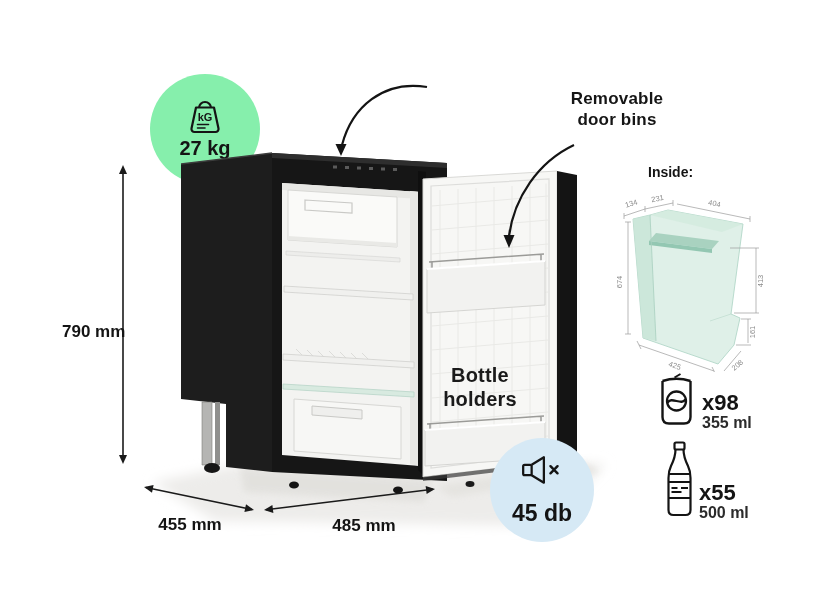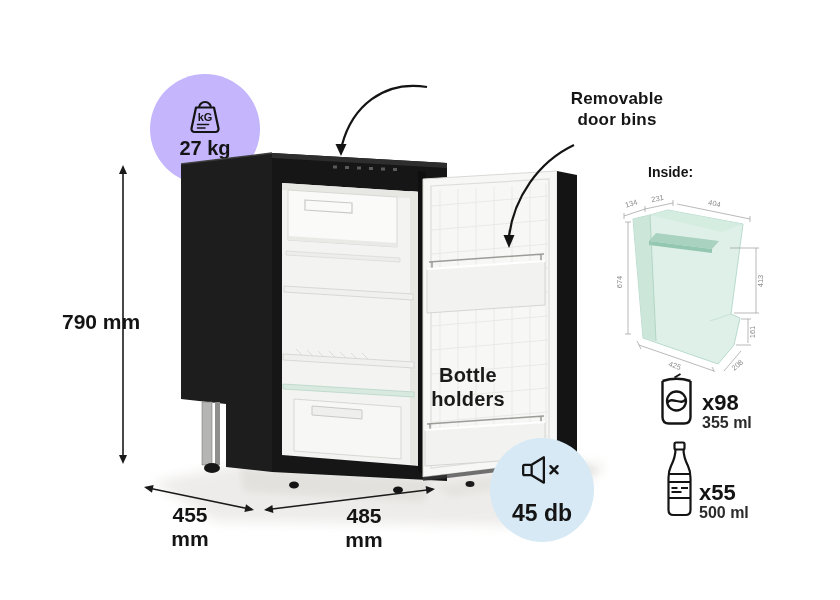--- a/index.html
+++ b/index.html
@@ -6,33 +6,33 @@
   .canvas{
     position:relative;width:840px;height:600px;background:#ffffff;overflow:hidden;
     font-family:"Liberation Sans",sans-serif;color:#161616;
   }
   svg{display:block;}
   
   .badge{
     position:absolute;border-radius:50%;display:flex;flex-direction:column;
     align-items:center;justify-content:center;text-align:center;
   }
-  .weight-badge{left:150px;top:74px;width:110px;height:110px;background:#c4b5fd;z-index:1;}
+  .weight-badge{left:150px;top:74px;width:110px;height:110px;background:#86efac;z-index:1;}
   .noise-badge{left:490px;top:438px;width:104px;height:104px;background:#d6e9f5;z-index:3;}
   .badge-label{font-weight:700;color:#141414;}
   .weight-badge .badge-label{font-size:20px;margin-top:0;}
   .noise-badge .badge-label{font-size:23px;margin-top:14px;}
   
   .scene{position:absolute;left:0;top:0;z-index:2;}
   
   .callout{position:absolute;z-index:4;font-weight:700;font-size:17px;line-height:1.25;
     text-align:center;color:#151515;letter-spacing:.2px;}
   .overlay-label{position:absolute;z-index:4;font-weight:700;font-size:20px;line-height:1.18;
     text-align:center;color:#1a1a1a;letter-spacing:.2px;}
-  .dim-label{position:absolute;z-index:4;font-weight:700;font-size:21px;color:#141414;}
+  .dim-label{position:absolute;z-index:4;font-weight:700;font-size:17px;color:#141414;margin-top:12px;}
   .inside-title{position:absolute;z-index:4;font-weight:700;font-size:14px;color:#141414;}
   .inside-diagram{position:absolute;left:610px;top:192px;z-index:4;}
   .cap-icon{position:absolute;z-index:4;}
   .cap-count{position:absolute;z-index:4;font-weight:700;font-size:22px;color:#141414;text-align:right;}
   .cap-vol{position:absolute;z-index:4;font-weight:700;font-size:16px;color:#2b2b2b;}
   .dim-num{font-family:"Liberation Sans",sans-serif;}
 </style>
 </head>
 <body>
 
@@ -168,21 +168,21 @@
   <div class="badge noise-badge">
     <svg width="44" height="32" viewBox="0 0 46 34">
       <rect x="3" y="11.5" width="9" height="11" rx="1.5" fill="none" stroke="#141414" stroke-width="2.4"></rect>
       <path d="M12 11.5 L25 3.5 L25 30.5 L12 22.5" fill="none" stroke="#141414" stroke-width="2.4" stroke-linejoin="round"></path>
       <path d="M32 13 L39.5 20.5 M39.5 13 L32 20.5" stroke="#141414" stroke-width="2.6" stroke-linecap="round"></path>
     </svg>
     <div class="badge-label">45 db</div>
   </div>
 
   <div class="callout" style="left:556px;top:88px;width:122px;">Removable door bins</div>
-  <div class="overlay-label" style="left:411px;top:364px;width:114px;text-align:center;">Bottle holders</div>
+  <div class="overlay-label" style="left:423px;top:364px;width:114px;text-align:center;">Bottle holders</div>
 
   <div class="dim-label" style="left:62px;top:310px;">790 mm</div>
   <div class="dim-label" style="left:158px;top:503px;width:64px;text-align:center;">455 mm</div>
   <div class="dim-label" style="left:330px;top:504px;width:68px;text-align:center;">485 mm</div>
 
   <div class="inside-title" style="left:648px;top:164px;">Inside:</div>
 
   <svg class="inside-diagram" width="180" height="180" viewBox="0 0 180 180">
     <g>
       <path d="M23,27 L40,23 L58,18 L133,32 L121,122 L130,126 L124,153 L108,172 L33,146 Z" fill="#dcefe6" fill-opacity=".92" stroke="#b2d7c8" stroke-width=".9" stroke-linejoin="round"></path>

